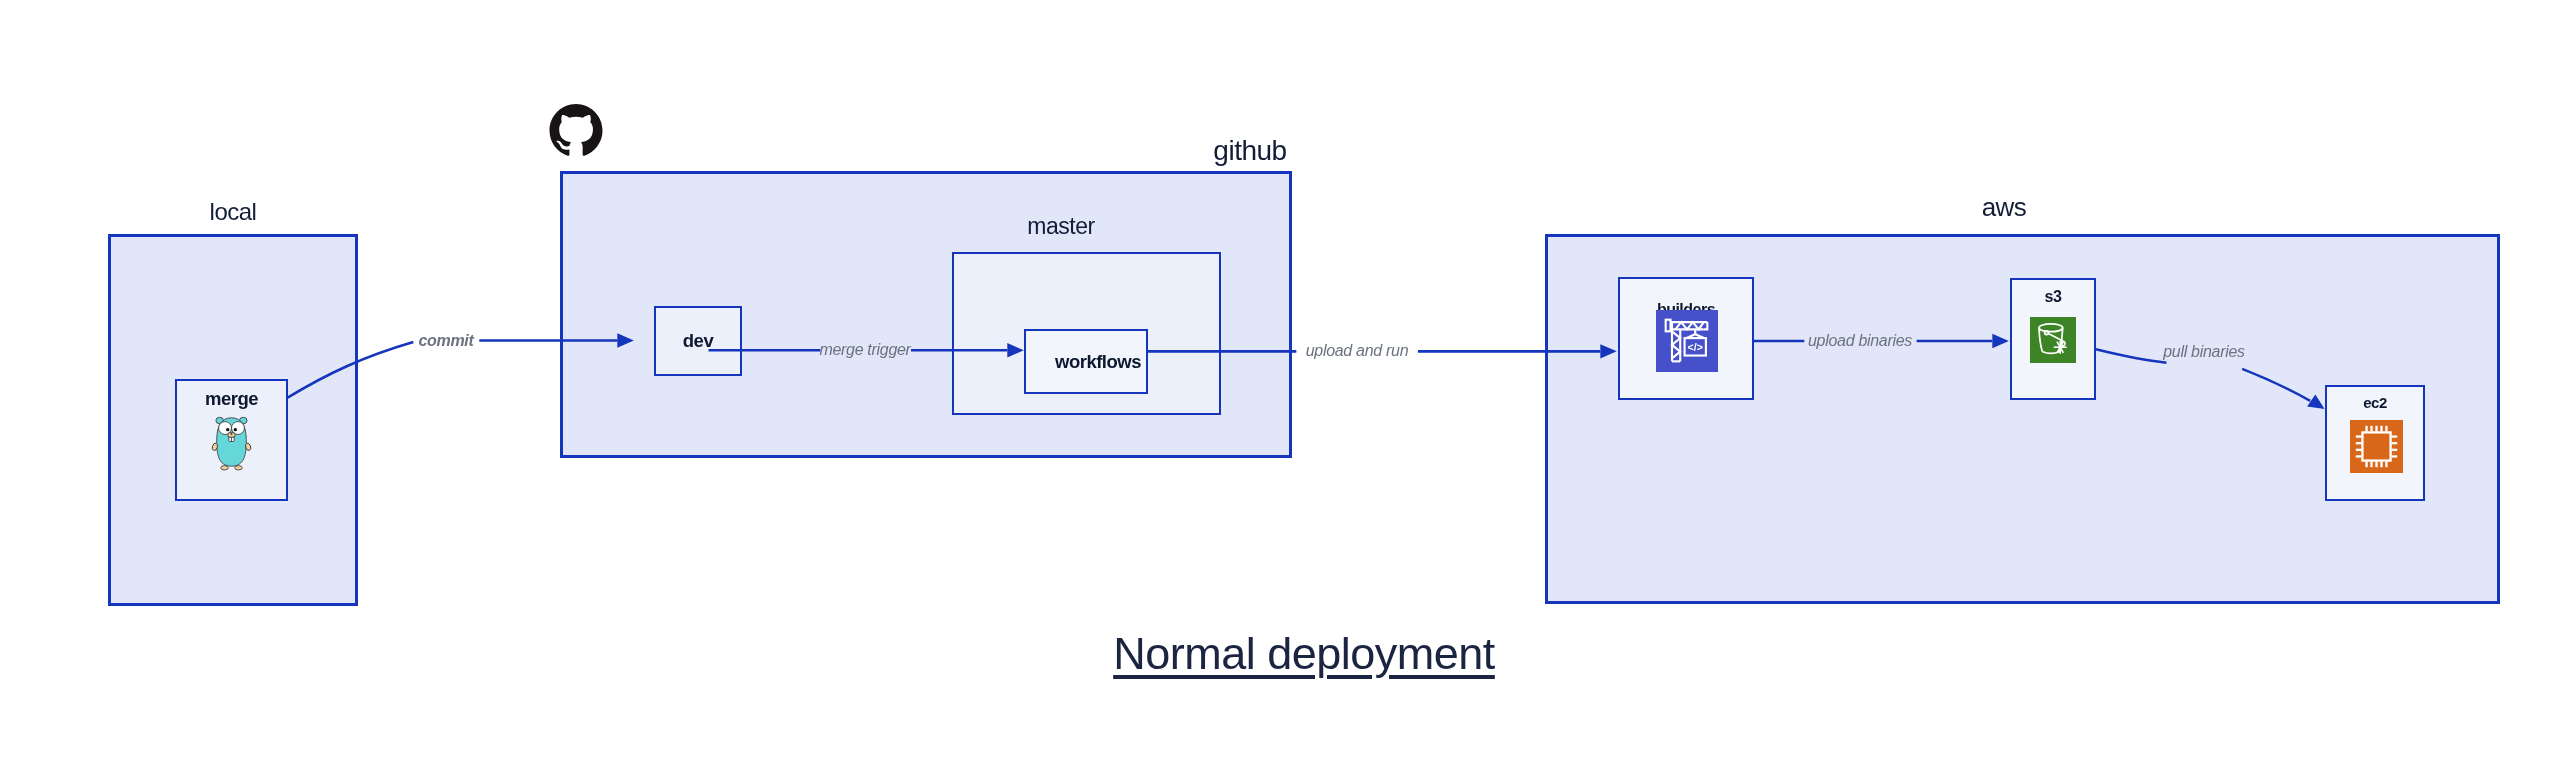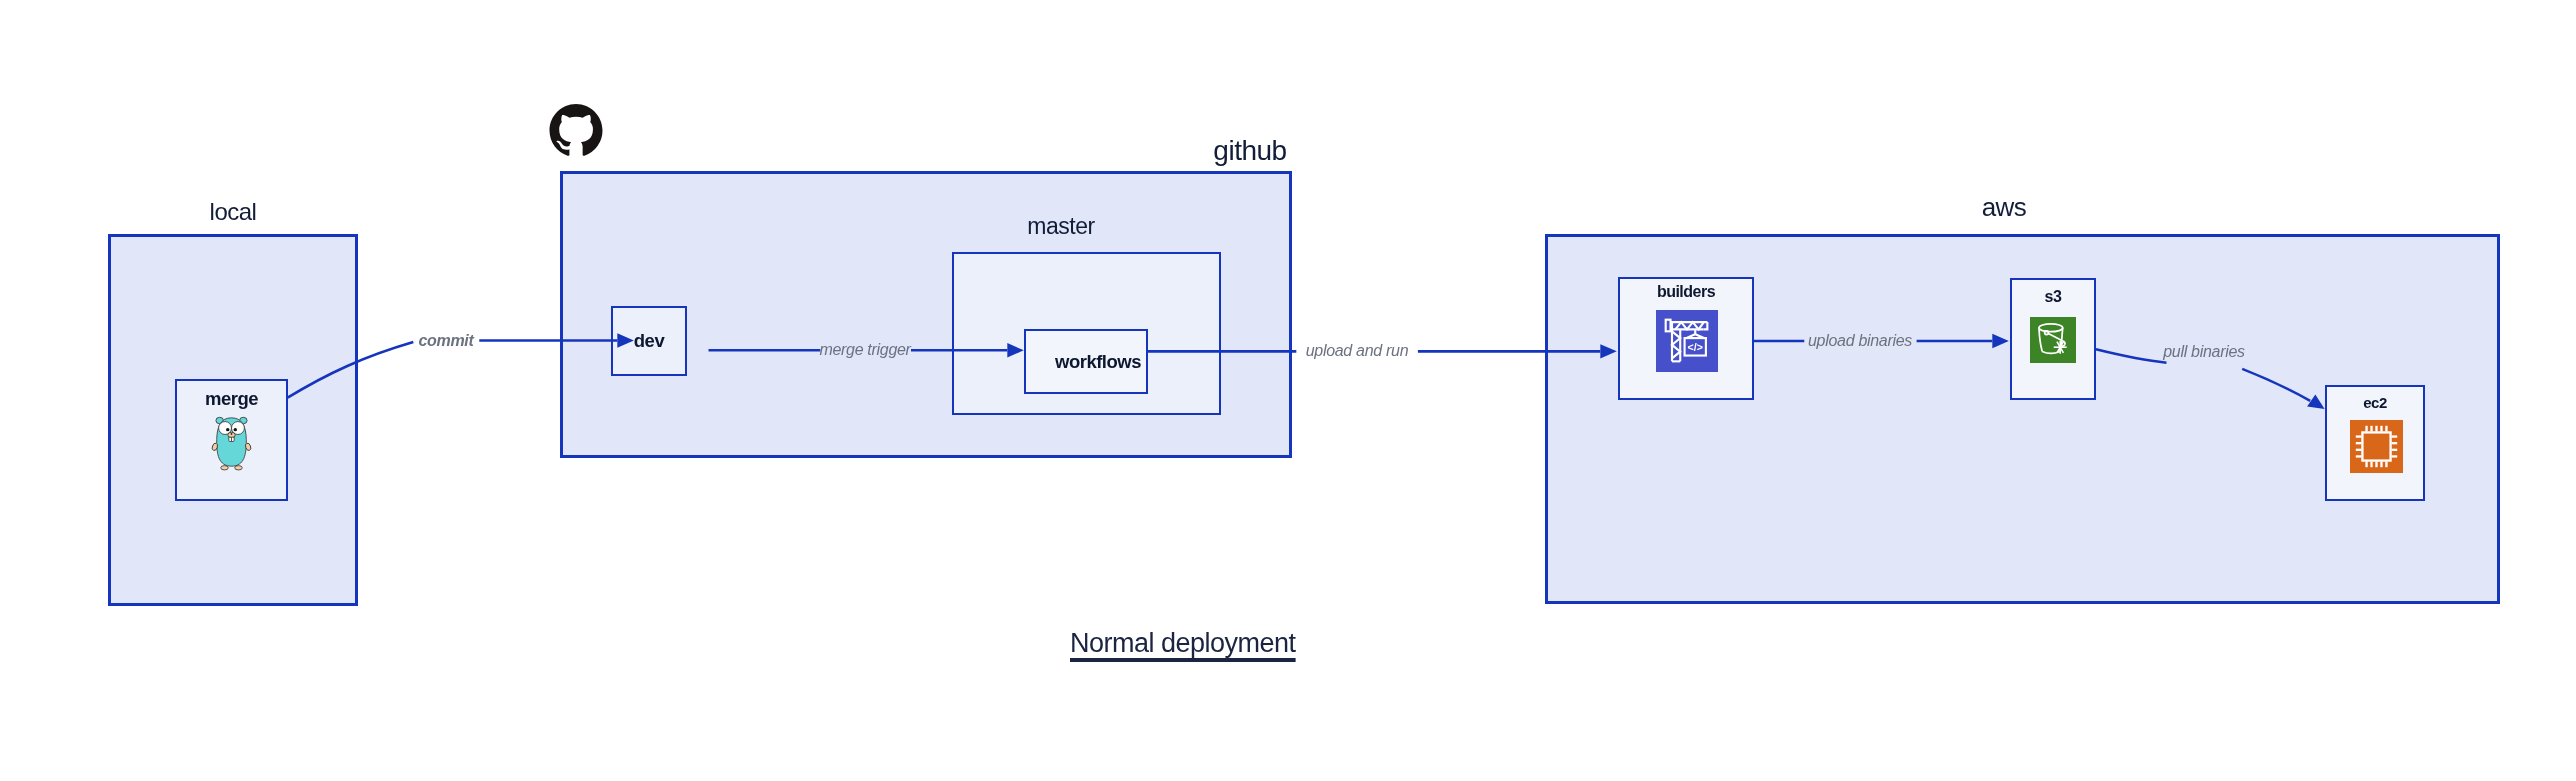--- a/index.html
+++ b/index.html
@@ -54,21 +54,21 @@
     position:absolute;color:var(--edge-label-gray);
     font-style:italic;font-size:16px;white-space:nowrap;
     transform:translate(-50%,-50%);letter-spacing:-0.3px;
   }
   #edge-layer{position:absolute;left:0;top:0;z-index:5;pointer-events:none;}
   #edge-layer path{stroke:var(--edge-blue);stroke-width:5;fill:none;}
   #edge-layer polygon{fill:var(--edge-blue);}
   .icon-abs{position:absolute;}
   #title-block{
     position:absolute;left:1070px;top:628px;width:468px;
-    color:#1b2440;font-size:27px;letter-spacing:-0.5px;
+    text-align:center;color:#1b2440;font-size:45px;letter-spacing:-0.5px;
     text-decoration:underline;text-decoration-thickness:3.6px;text-underline-offset:6.2px;
     white-space:nowrap;
   }
 </style>
 </head>
 <body>
 
 <div id="canvas">
 
   <div class="group-box" style="left:108px;top:234px;width:250px;height:372px;"></div>
@@ -104,30 +104,30 @@
         <circle cx="33" cy="30" r="3.2" fill="#111111" stroke="none"></circle>
         <circle cx="47" cy="30" r="3.2" fill="#111111" stroke="none"></circle>
         <ellipse cx="40" cy="40" rx="7" ry="5" fill="var(--gopher-tan)"></ellipse>
         <circle cx="40" cy="38" r="1.6" fill="#222222" stroke="none"></circle>
         <path fill="#ffffff" d="M35 44 h10 v6 a2 2 0 0 1 -2 2 h-6 a2 2 0 0 1 -2 -2 Z"></path>
         <line x1="40" y1="44" x2="40" y2="52"></line>
       </g>
     </svg>
   </div>
 
-  <div class="mid-box" style="left:611px;top:306px;width:76px;height:70px;">
+  <div class="mid-box" style="left:654px;top:306px;width:88px;height:70px;">
     <div class="node-label node-label-centered" style="font-size:18.5px;">dev</div>
   </div>
 
   <div class="inner-box" style="left:1024px;top:329px;width:124px;height:65px;">
     <div class="node-label node-label-centered" style="font-size:18.5px;padding-left:24px;">workflows</div>
   </div>
 
   <div class="inner-box" style="left:1618px;top:277px;width:136px;height:123px;">
-    <div class="node-label" style="margin-top:4px;font-size:16px;">builders</div>
+    <div class="node-label" style="margin-top:22px;font-size:16px;">builders</div>
     <svg style="position:absolute;left:36px;top:31px;" width="62" height="62" viewBox="0 0 64 64">
       <rect x="0" y="0" width="64" height="64" fill="var(--codebuild-indigo)"></rect>
       <g stroke="#ffffff" stroke-width="2.2" fill="none">
         <rect x="10" y="10" width="5" height="12"></rect>
         <line x1="15" y1="12.5" x2="53" y2="12.5"></line>
         <line x1="16.5" y1="20" x2="49" y2="20"></line>
         <polyline points="20,20 26,12.5 32,20 38,12.5 44,20 49,13"></polyline>
         <polyline points="53,12.5 53,20 49,20"></polyline>
         <line x1="16.5" y1="13" x2="16.5" y2="53"></line>
         <line x1="25" y1="20" x2="25" y2="53"></line>

